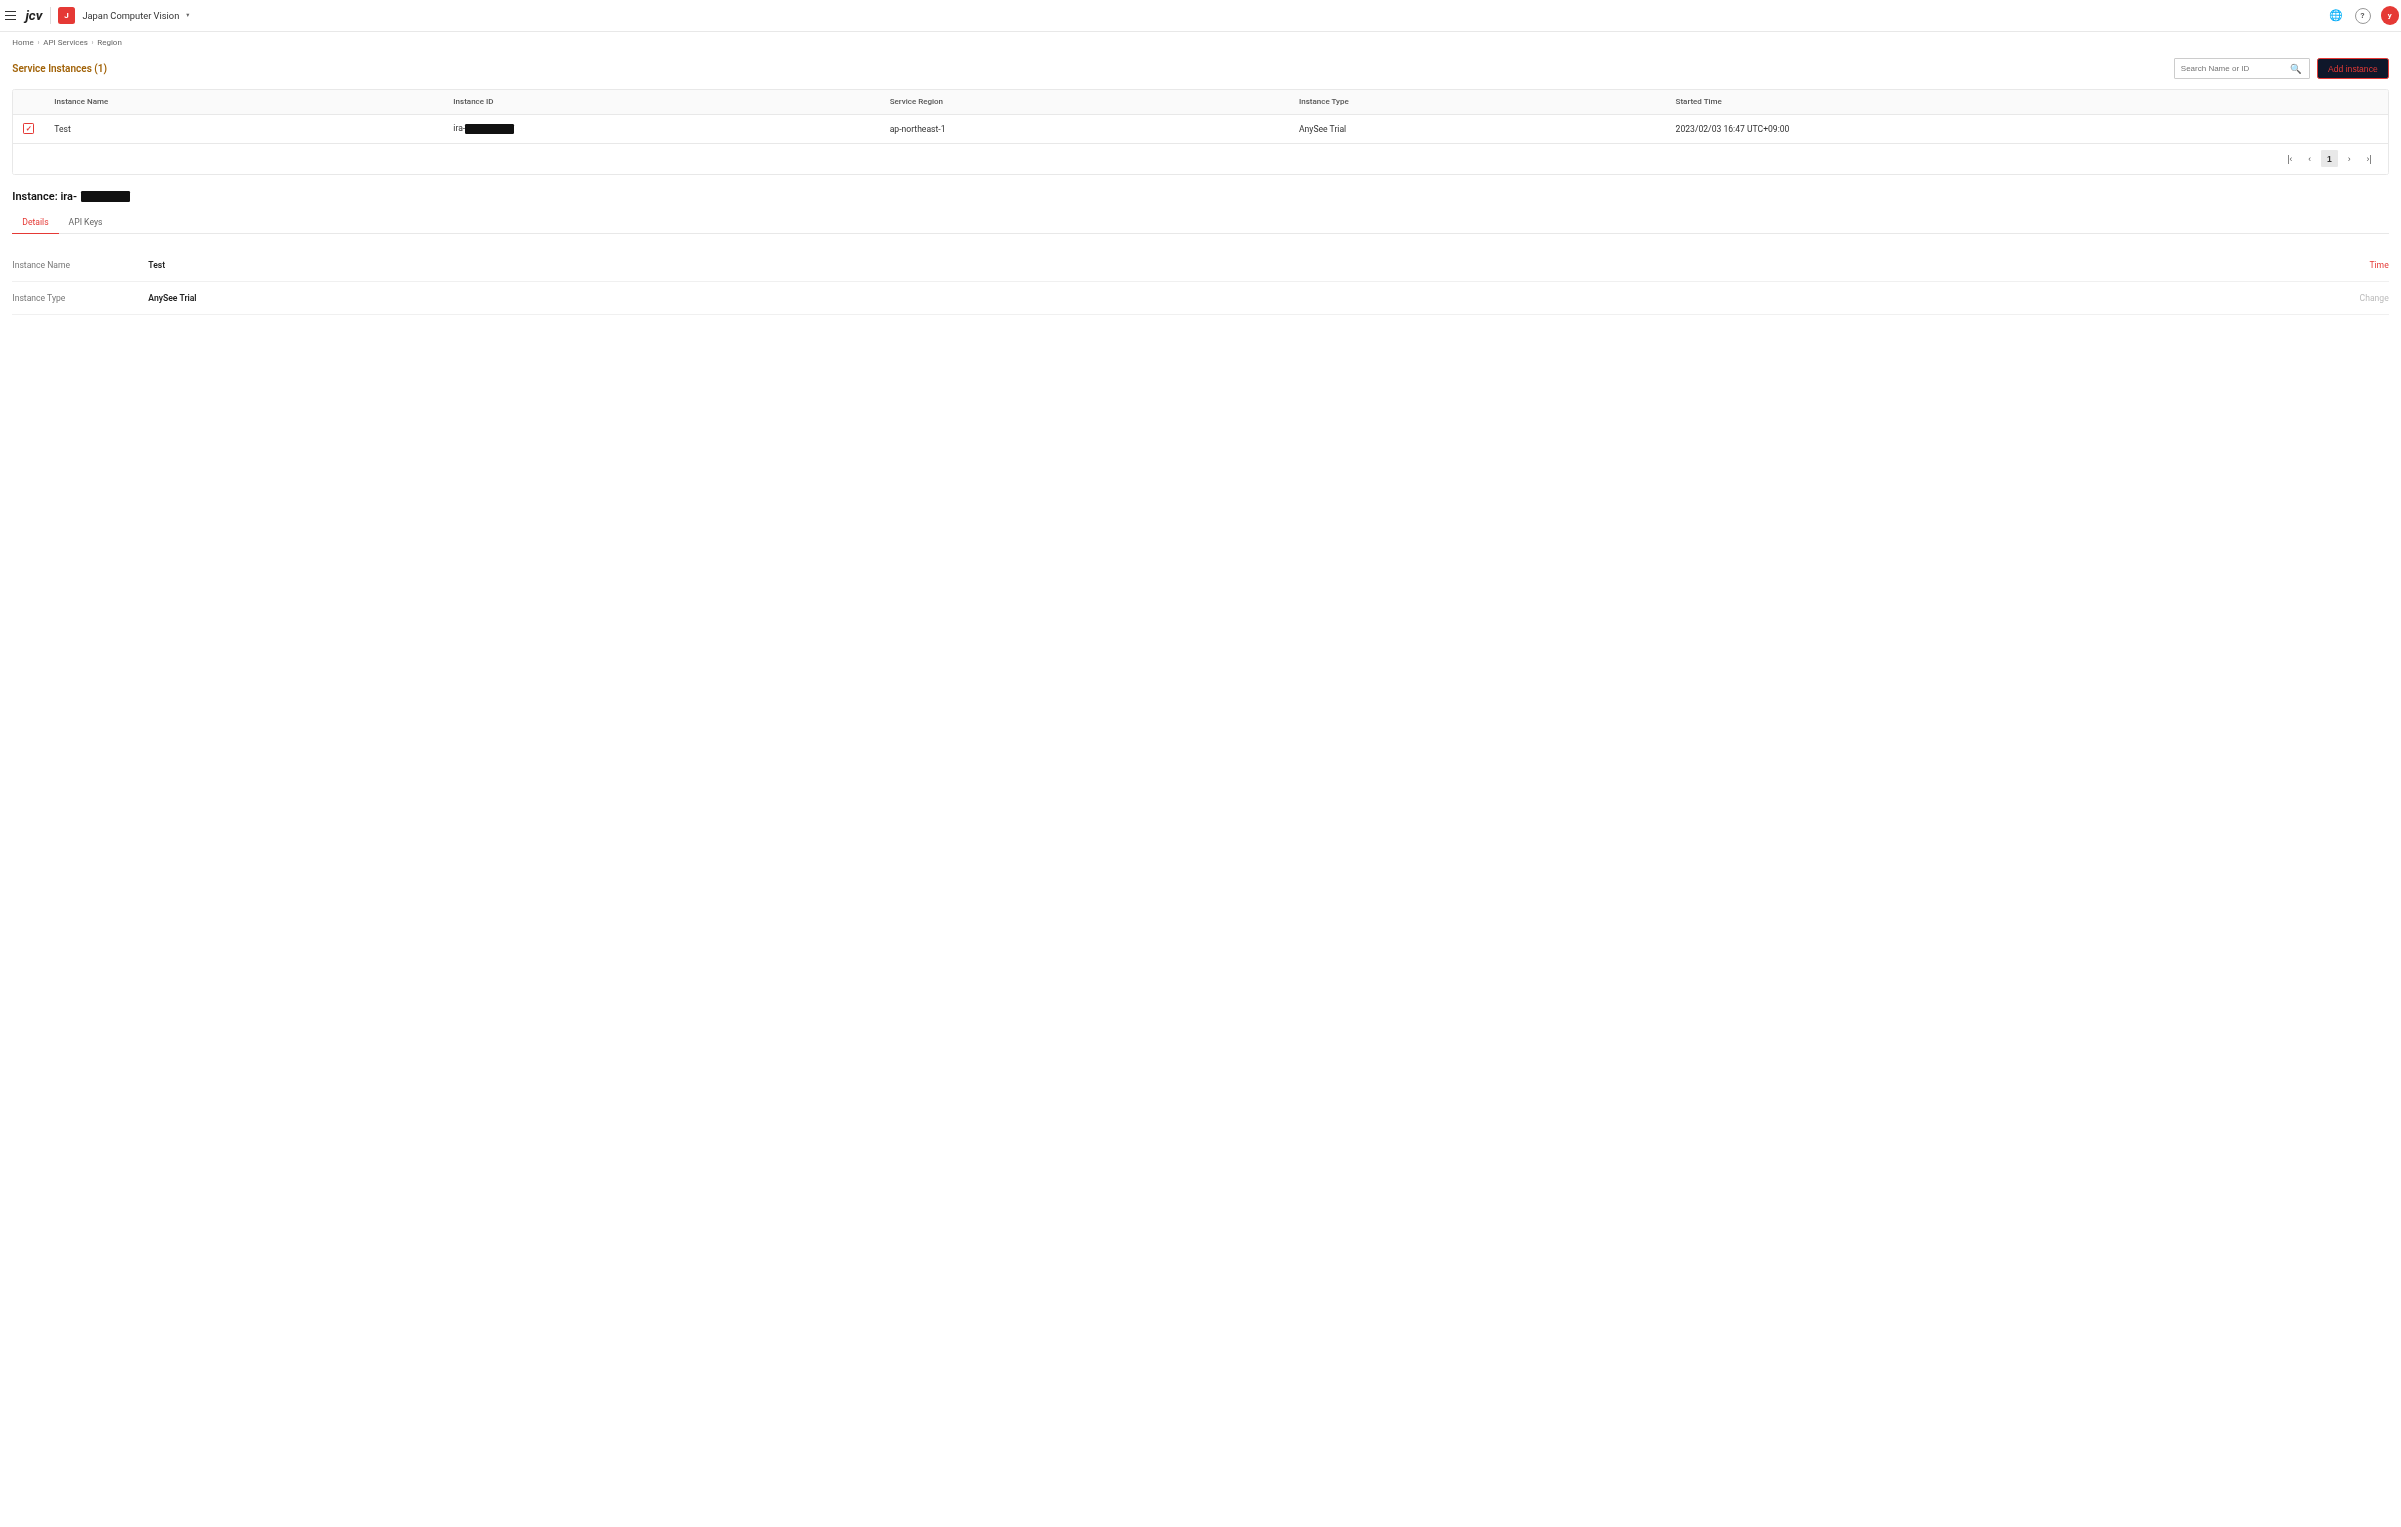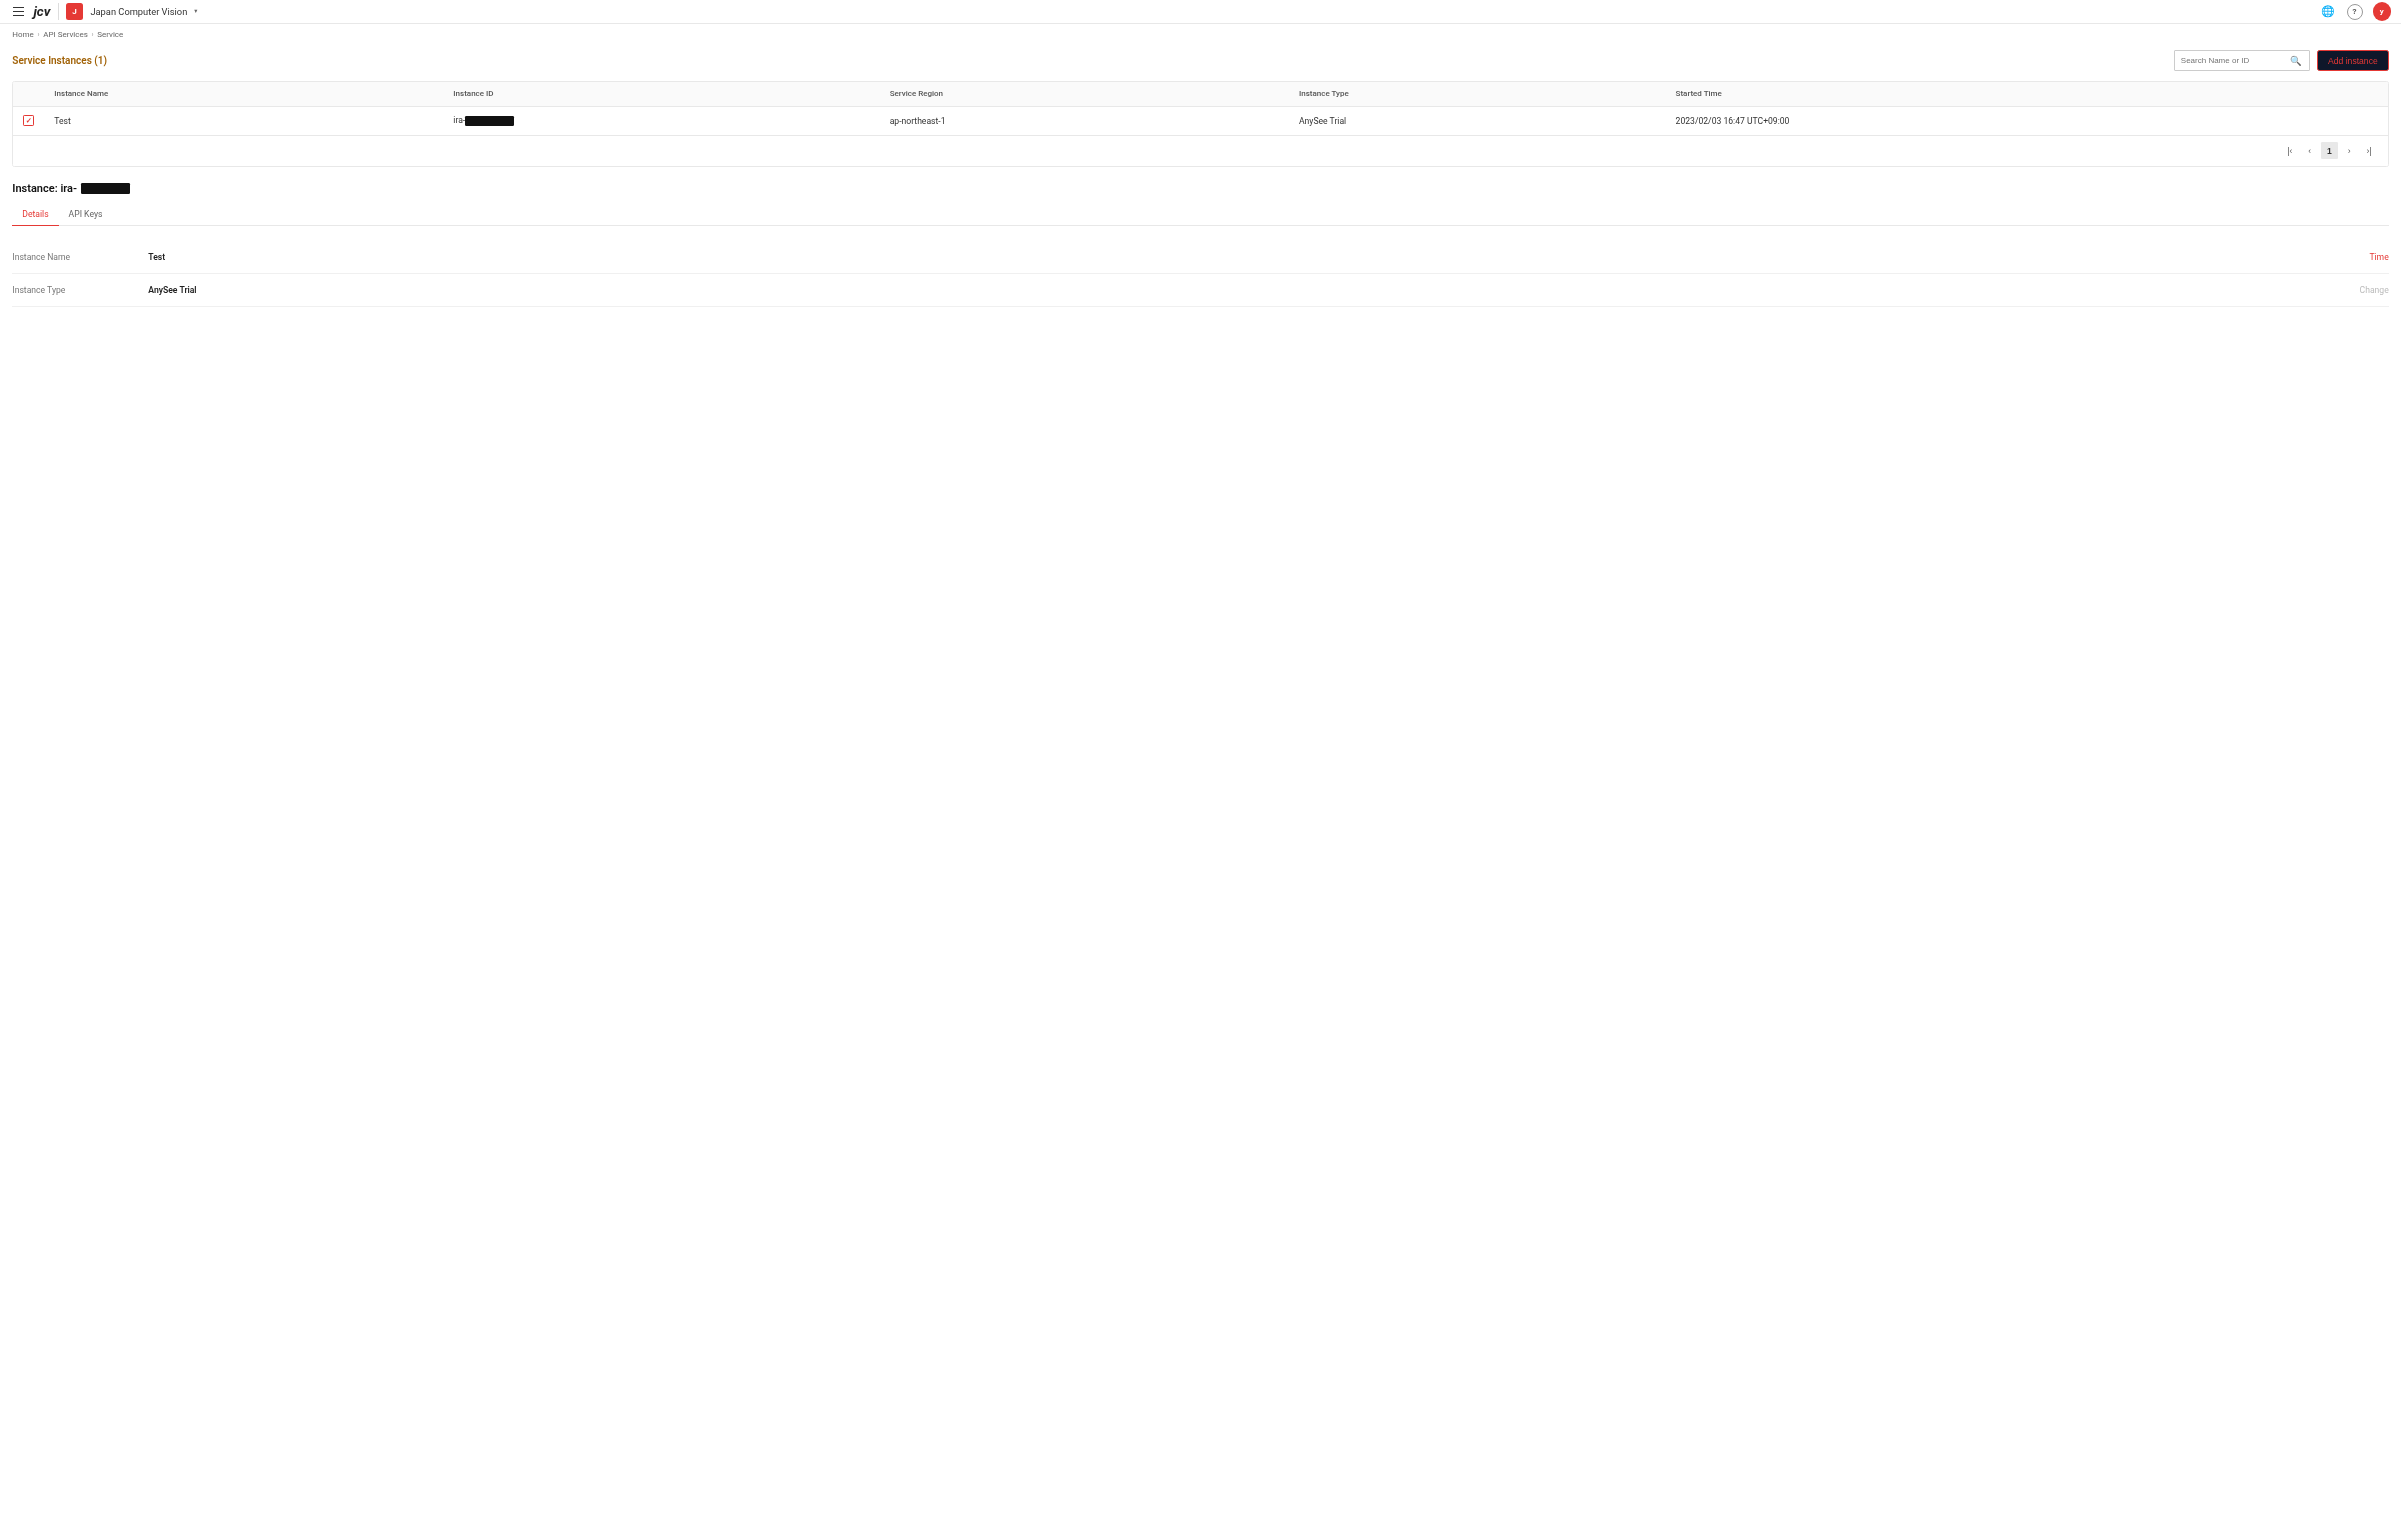--- a/index.html
+++ b/index.html
@@ -7,22 +7,22 @@
       font-family: -apple-system, BlinkMacSystemFont, 'Segoe UI', Roboto, sans-serif;
       font-size: 8.6px;
       color: #333;
       background: #fff;
     }
 
     
     .header {
       display: flex;
       align-items: center;
-      padding: 0 10px;
-      height: 24px;
+      padding: 0 2px;
+      height: 32px;
       border-bottom: 0.6px solid #e8e8e8;
       background: #fff;
     }
     .header-left {
       display: flex;
       align-items: center;
       gap: 7.4px;
       flex: 1;
     }
     .hamburger-icon {
@@ -351,21 +351,21 @@
     <div class="header-icon" style="border:0.9px solid #999;border-radius:50%;width:16px;height:16px;font-size:8px;font-weight:700;color:#555;">?</div>
     <div class="user-avatar">y</div>
   </div>
 </header>
 
 <nav class="breadcrumb">
   <a href="#">Home</a>
   <span class="breadcrumb-sep">›</span>
   <a href="#">API Services</a>
   <span class="breadcrumb-sep">›</span>
-  <span>Service</span>
+  <span>Region</span>
 </nav>
 
 <div class="page-header">
   <h1 class="page-title">Service Instances (1)</h1>
   <div class="page-actions">
     <div class="search-box">
       <input type="text" placeholder="Search Name or ID" style="">
       <span class="search-icon">🔍</span>
     </div>
     <button class="add-instance-btn">Add instance</button>

